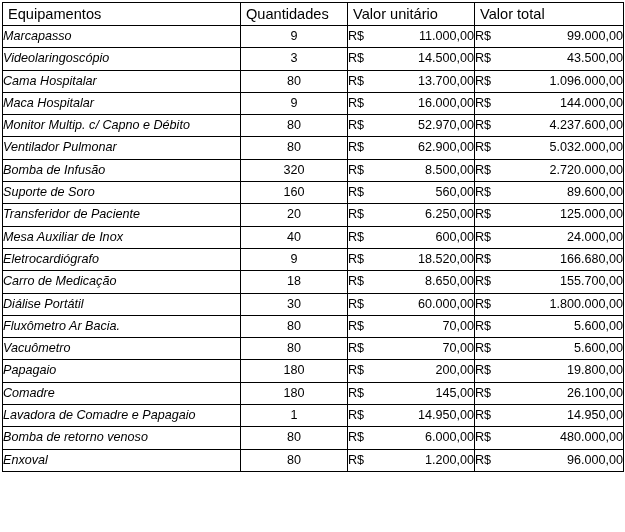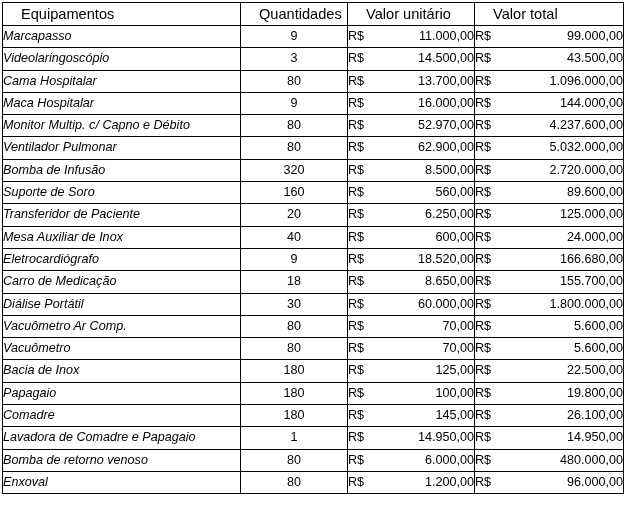--- a/index.html
+++ b/index.html
@@ -41,21 +41,21 @@
     vertical-align: middle;
     box-sizing: border-box;
     white-space: nowrap;
     overflow: hidden;
   }
 
   
   #equip-table thead th {
     font-size: 14.6px;
     text-align: left;
-    padding-left: 18px;
+    padding-left: 5px;
     height: 22px;
     line-height: 22px;
   }
 
   
   td.name {
     text-align: left;
     padding-left: 5px;
     font-style: italic;
   }
@@ -300,21 +300,21 @@
           </div>
         </td>
         <td class="money">
           <div class="money-inner">
             <span class="cur">R$</span>
             <span class="amt">1.800.000,00</span>
           </div>
         </td>
       </tr>
       <tr>
-        <td class="name">Vacuômetro Ar Comp.</td>
+        <td class="name">Fluxômetro Ar Bacia.</td>
         <td class="qty">80</td>
         <td class="money">
           <div class="money-inner">
             <span class="cur">R$</span>
             <span class="amt">70,00</span>
           </div>
         </td>
         <td class="money">
           <div class="money-inner">
             <span class="cur">R$</span>
@@ -328,46 +328,30 @@
         <td class="money">
           <div class="money-inner">
             <span class="cur">R$</span>
             <span class="amt">70,00</span>
           </div>
         </td>
         <td class="money">
           <div class="money-inner">
             <span class="cur">R$</span>
             <span class="amt">5.600,00</span>
-          </div>
-        </td>
-      </tr>
-      <tr>
-        <td class="name">Bacia de Inox</td>
-        <td class="qty">180</td>
-        <td class="money">
-          <div class="money-inner">
-            <span class="cur">R$</span>
-            <span class="amt">125,00</span>
-          </div>
-        </td>
-        <td class="money">
-          <div class="money-inner">
-            <span class="cur">R$</span>
-            <span class="amt">22.500,00</span>
           </div>
         </td>
       </tr>
       <tr>
         <td class="name">Papagaio</td>
         <td class="qty">180</td>
         <td class="money">
           <div class="money-inner">
             <span class="cur">R$</span>
-            <span class="amt">100,00</span>
+            <span class="amt">200,00</span>
           </div>
         </td>
         <td class="money">
           <div class="money-inner">
             <span class="cur">R$</span>
             <span class="amt">19.800,00</span>
           </div>
         </td>
       </tr>
       <tr>

